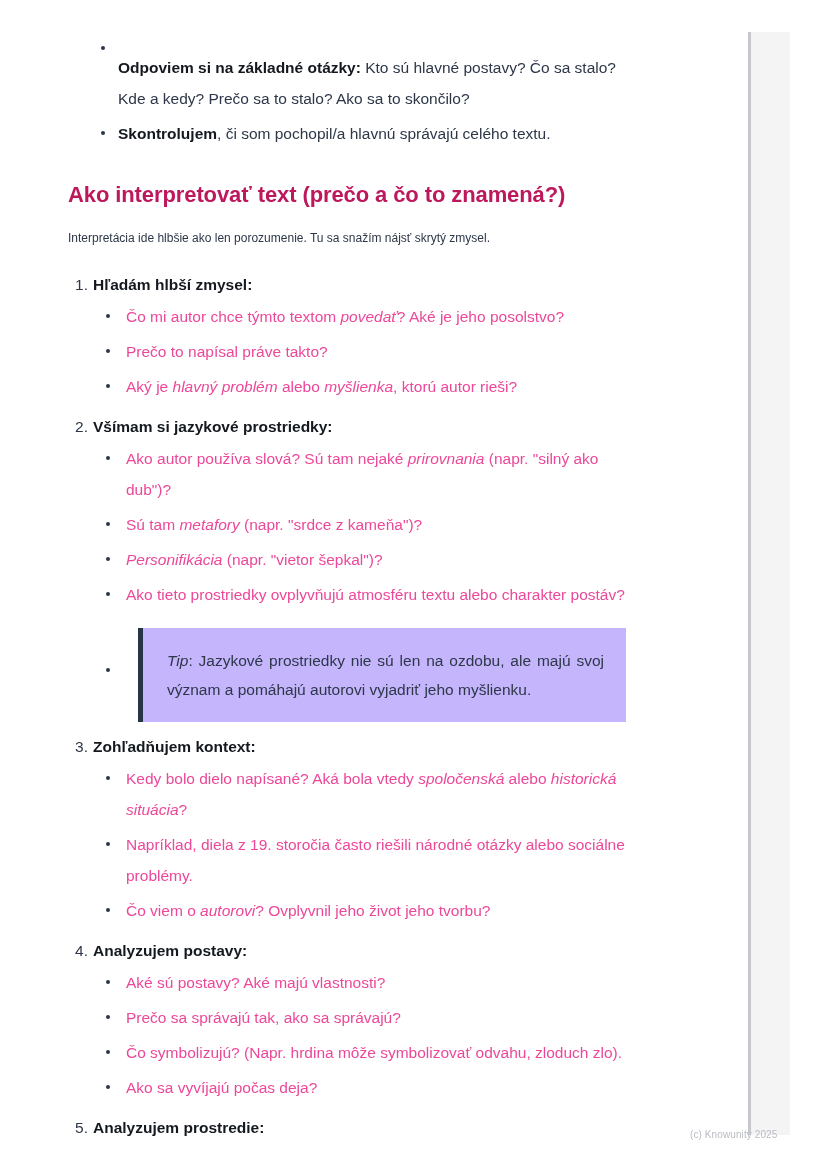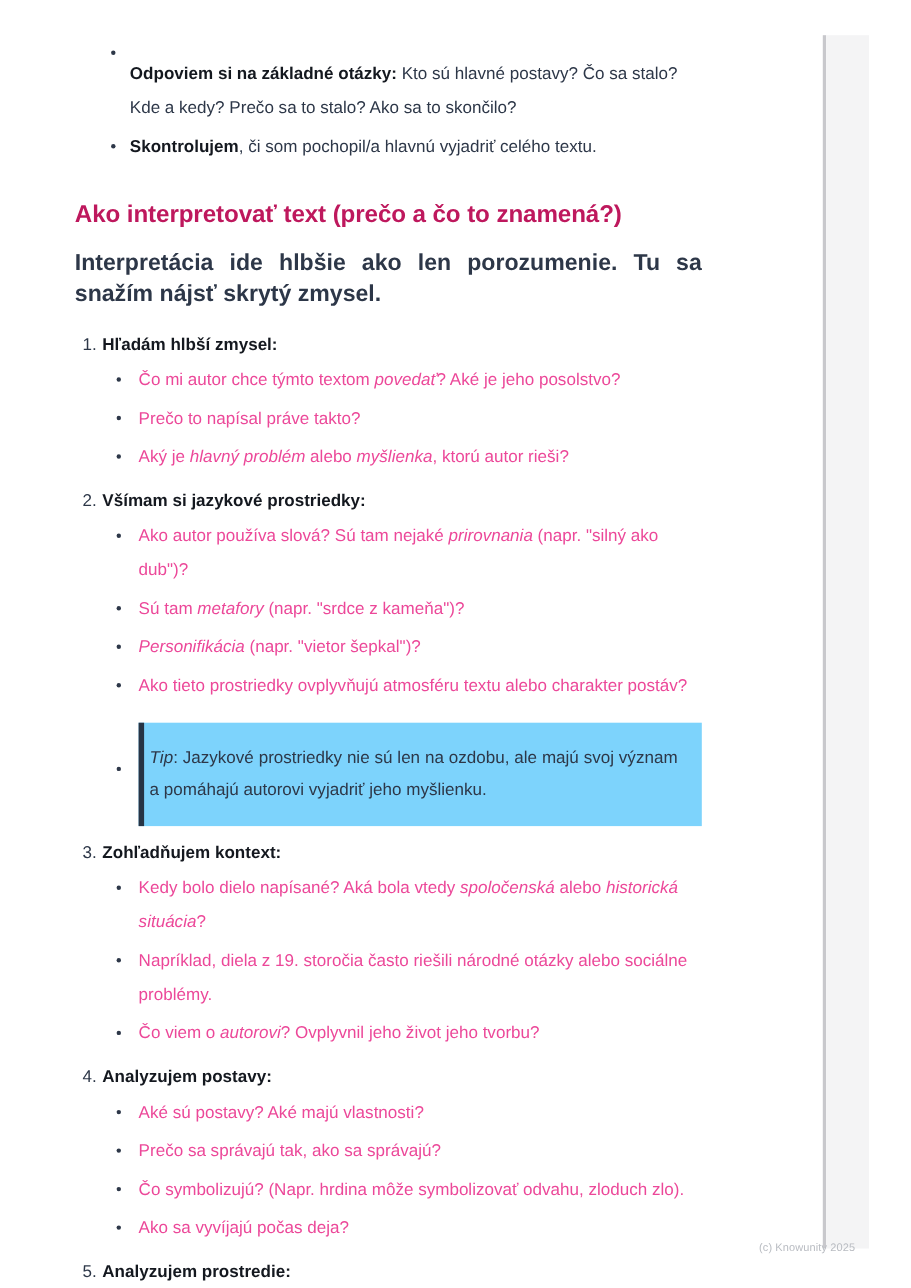--- a/index.html
+++ b/index.html
@@ -90,27 +90,26 @@
     font-size: 22px;
     font-weight: 700;
     color: #be185d;
     margin: 31px 0 0 0;
     padding: 0;
     letter-spacing: -0.1px;
     line-height: 30px;
   }
 
   p.intro {
-    font-size: 21px;
+    font-size: 12px;
     line-height: 29px;
     margin: 14px 0 0 0;
     color: #2d3748;
     text-align: justify;
     width: 570px;
-    font-weight: bold;
   }
 
   
   ol.steps {
     list-style: none;
     counter-reset: step;
     margin: 20px 0 0 0;
     padding: 0;
   }
   ol.steps > li.step {
@@ -173,43 +172,43 @@
     content: "";
     position: absolute;
     left: 13px;
     top: 40px;
     width: 4px;
     height: 4px;
     border-radius: 50%;
     background: #2d3748;
   }
   blockquote.tip {
-    margin: 0;
-    background: #7dd3fc;
+    margin: 12px;
+    background: #c4b5fd;
     border-left: 5px solid #263445;
-    padding: 18px 22px 18px 5px;
+    padding: 18px 22px 18px 24px;
     font-size: 15.5px;
     line-height: 29px;
     color: #2d3748;
     text-align: justify;
   }
 </style>
 </head>
 <body>
 
 <div id="page-edge"></div>
 <div id="page-right-panel"></div>
 
 <div id="watermark">(c) Knowunity 2025</div>
 
 <div id="content">
 
   <ul class="top-list" id="top-list">
       <li><strong>Odpoviem si na základné otázky:</strong><span> Kto sú hlavné postavy? Čo sa stalo? Kde a kedy? Prečo sa to stalo? Ako sa to skončilo?</span></li>
-      <li><strong>Skontrolujem</strong><span>, či som pochopil/a hlavnú vyjadriť celého textu.</span></li>
+      <li><strong>Skontrolujem</strong><span>, či som pochopil/a hlavnú správajú celého textu.</span></li>
     </ul>
 
   <h2 class="section-heading">Ako interpretovať text (prečo a čo to znamená?)</h2>
 
   <p class="intro">Interpretácia ide hlbšie ako len porozumenie. Tu sa snažím nájsť skrytý zmysel.</p>
 
   <ol class="steps" id="steps-list">
       <li class="step">
         <span class="step-title">Hľadám hlbší zmysel:</span>
         <ul class="sub-list">

